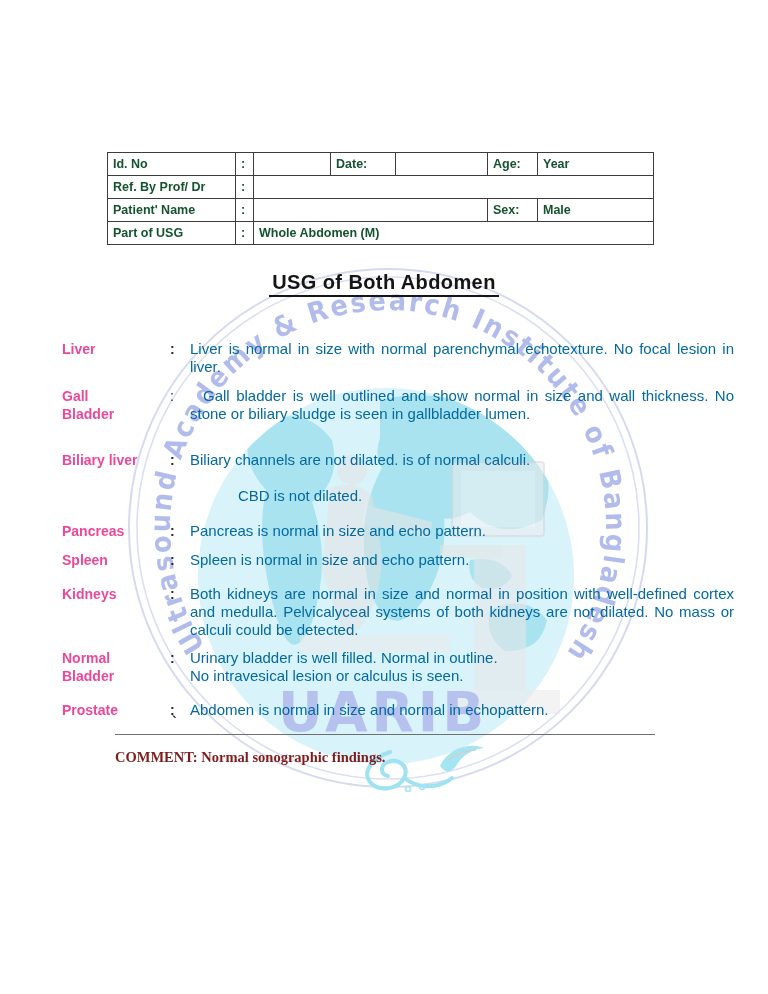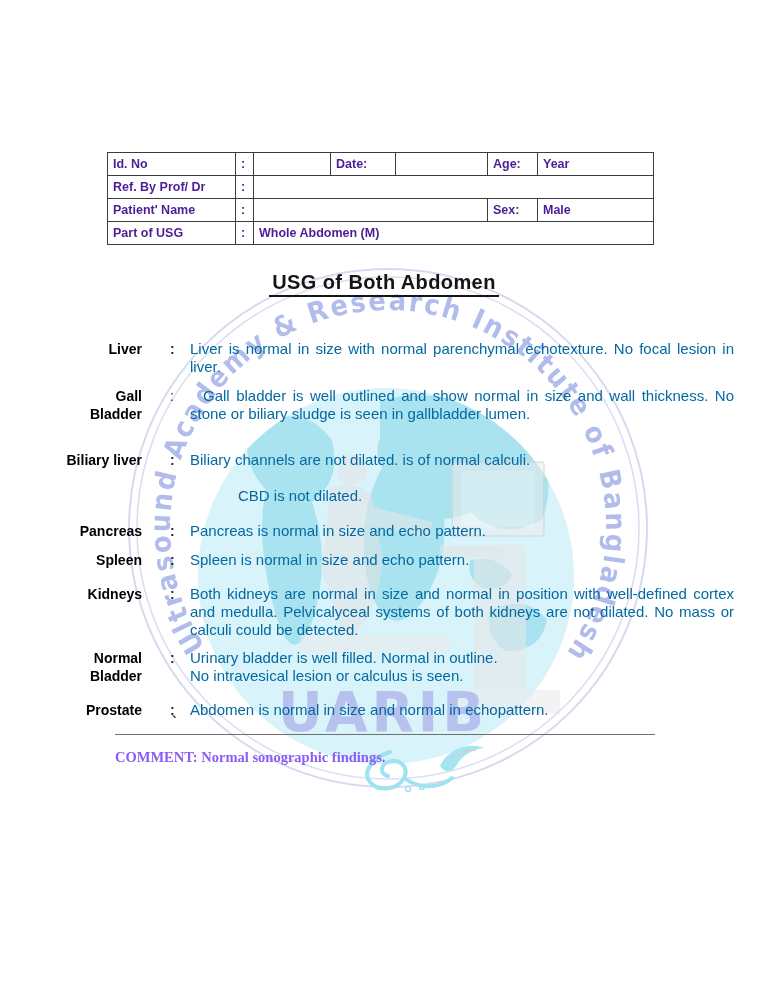--- a/index.html
+++ b/index.html
@@ -3,40 +3,40 @@
 <meta charset="utf-8">
 <style>
   html,body{margin:0;padding:0;background:#e8e8e8;}
   #page{position:relative;width:768px;height:994px;background:#ffffff;overflow:hidden;
         font-family:"Liberation Sans",sans-serif;}
   
   #wm{position:absolute;left:0;top:0;width:768px;height:994px;z-index:0;}
   
   .hdr-table{position:absolute;left:107px;top:152px;z-index:2;border-collapse:collapse;table-layout:fixed;}
   .hdr-table td{border:1.6px solid #3c3c3c;height:20px;padding:1px 5px;
-                font-size:12.5px;font-weight:bold;color:#4c1d95;white-space:nowrap;overflow:hidden;
+                font-size:12.5px;font-weight:bold;color:#14532d;white-space:nowrap;overflow:hidden;
                 background:transparent;vertical-align:middle;margin-left:8px;}
   
   .title-wrap{position:absolute;left:0;top:271px;width:768px;text-align:center;z-index:2;}
   .title{display:inline-block;font-size:20px;font-weight:bold;color:#151515;
          letter-spacing:.4px;border-bottom:2.2px solid #151515;padding:0 3px 1px 3px;}
   
   .frow{position:absolute;left:0;width:768px;z-index:2;}
   .organ{position:absolute;left:62px;width:80px;font-size:14px;line-height:18px;
-         font-weight:bold;color:#000000;text-align:right;}
+         font-weight:bold;color:#ec4899;}
   .colon{position:absolute;left:170px;font-size:14px;line-height:18px;font-weight:bold;color:#2a2a2a;}
   .ftext{position:absolute;left:190px;width:544px;font-size:15px;line-height:18px;
          color:#0369a1;text-align:justify;}
   .ftext .p2{margin-top:18px;margin-left:48px;}
   .indent{text-indent:13px;}
   .stray{position:absolute;left:172px;top:13px;font-size:14px;font-weight:bold;color:#2a2a2a;}
   
   .rule{position:absolute;left:115px;top:734px;width:540px;border-top:1.6px solid #707070;z-index:2;}
   .comment{position:absolute;left:115px;top:749px;z-index:2;
-           font-family:"Liberation Serif",serif;font-weight:bold;font-size:14.5px;color:#8b5cf6;}
+           font-family:"Liberation Serif",serif;font-weight:bold;font-size:14.5px;color:#7f1d1d;}
 </style>
 </head>
 <body>
 
 <div id="page">
 
   <svg id="wm" viewBox="0 0 768 994" xmlns="http://www.w3.org/2000/svg" aria-hidden="true">
     <defs>
       <clipPath id="globeClip">
           <circle cx="386" cy="576" r="188"></circle>

